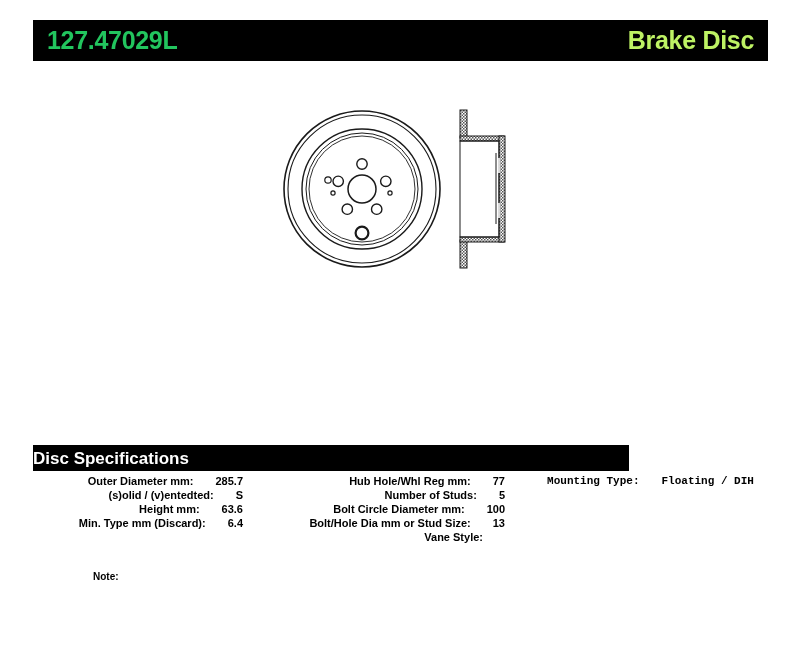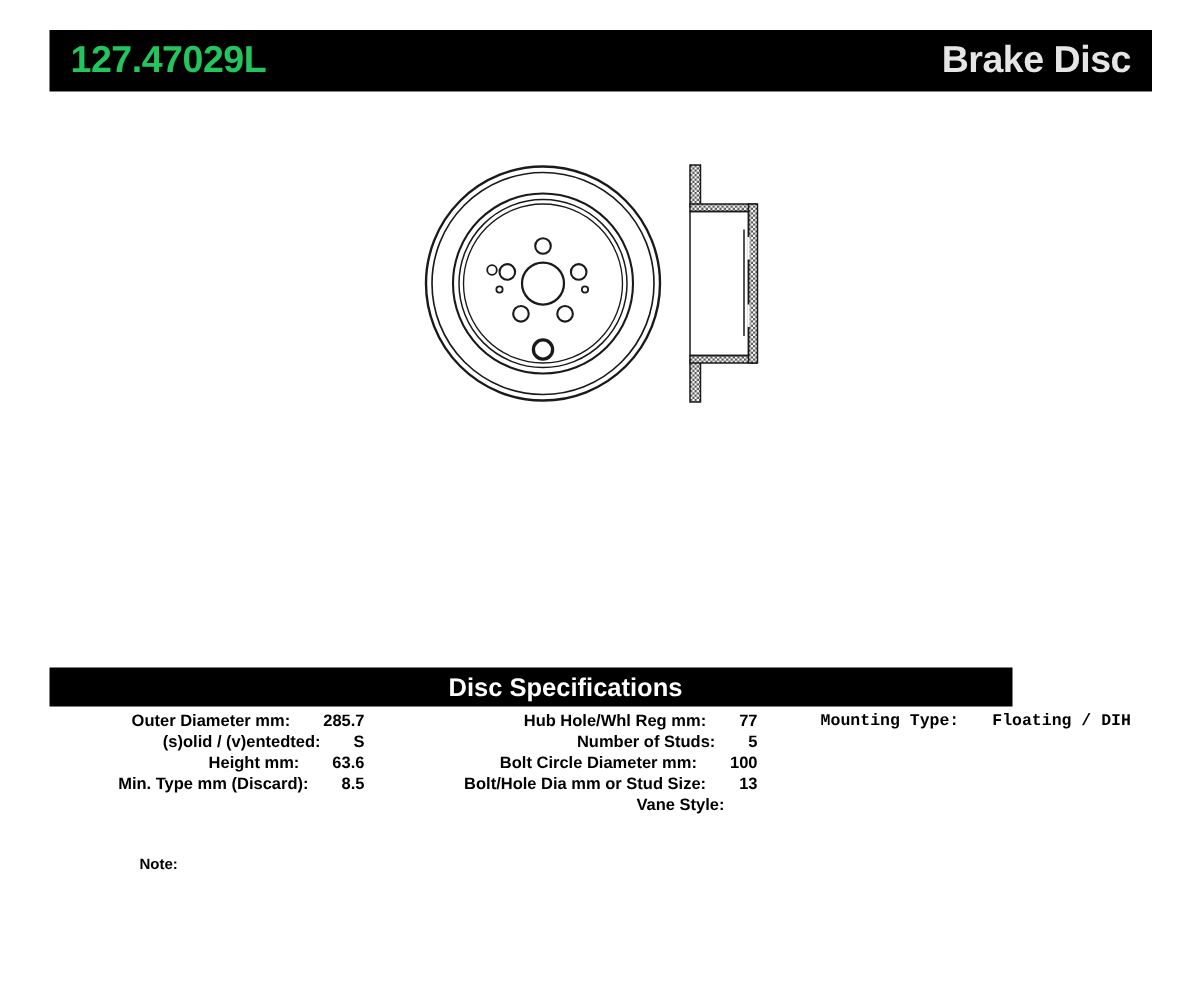--- a/index.html
+++ b/index.html
@@ -31,21 +31,21 @@
     padding: 0 14px;
   }
   #part-number {
     color: #22c55e;
     font-size: 25px;
     font-weight: bold;
     letter-spacing: -0.3px;
     line-height: 1;
   }
   #product-type {
-    color: #e5e5e5;
+    color: #bef264;
     font-size: 25px;
     font-weight: bold;
     letter-spacing: -0.3px;
     line-height: 1;
   }
 
   
   #illustration {
     position: absolute;
     left: 280px;
@@ -58,22 +58,21 @@
   
   #spec-banner {
     position: absolute;
     left: 33px;
     top: 445px;
     width: 596px;
     height: 26px;
     background: #000000;
     display: flex;
     align-items: center;
-    justify-content: center;
-    padding-left: 46px;
+    justify-content: flex-start;
   }
   #spec-banner-title {
     color: #ffffff;
     font-size: 17px;
     font-weight: bold;
     line-height: 1;
   }
 
   
   #spec-body {
@@ -194,21 +193,21 @@
     <div class="spec-row">
       <span class="spec-label">(s)olid / (v)entedted:</span>
       <span class="spec-value">S</span>
     </div>
     <div class="spec-row">
       <span class="spec-label">Height mm:</span>
       <span class="spec-value">63.6</span>
     </div>
     <div class="spec-row">
       <span class="spec-label">Min. Type mm (Discard):</span>
-      <span class="spec-value">8.5</span>
+      <span class="spec-value">6.4</span>
     </div>
   </div>
 
   <div class="spec-col" id="spec-col-mid">
     <div class="spec-row">
       <span class="spec-label">Hub Hole/Whl Reg mm:</span>
       <span class="spec-value">77</span>
     </div>
     <div class="spec-row">
       <span class="spec-label">Number of Studs:</span>

